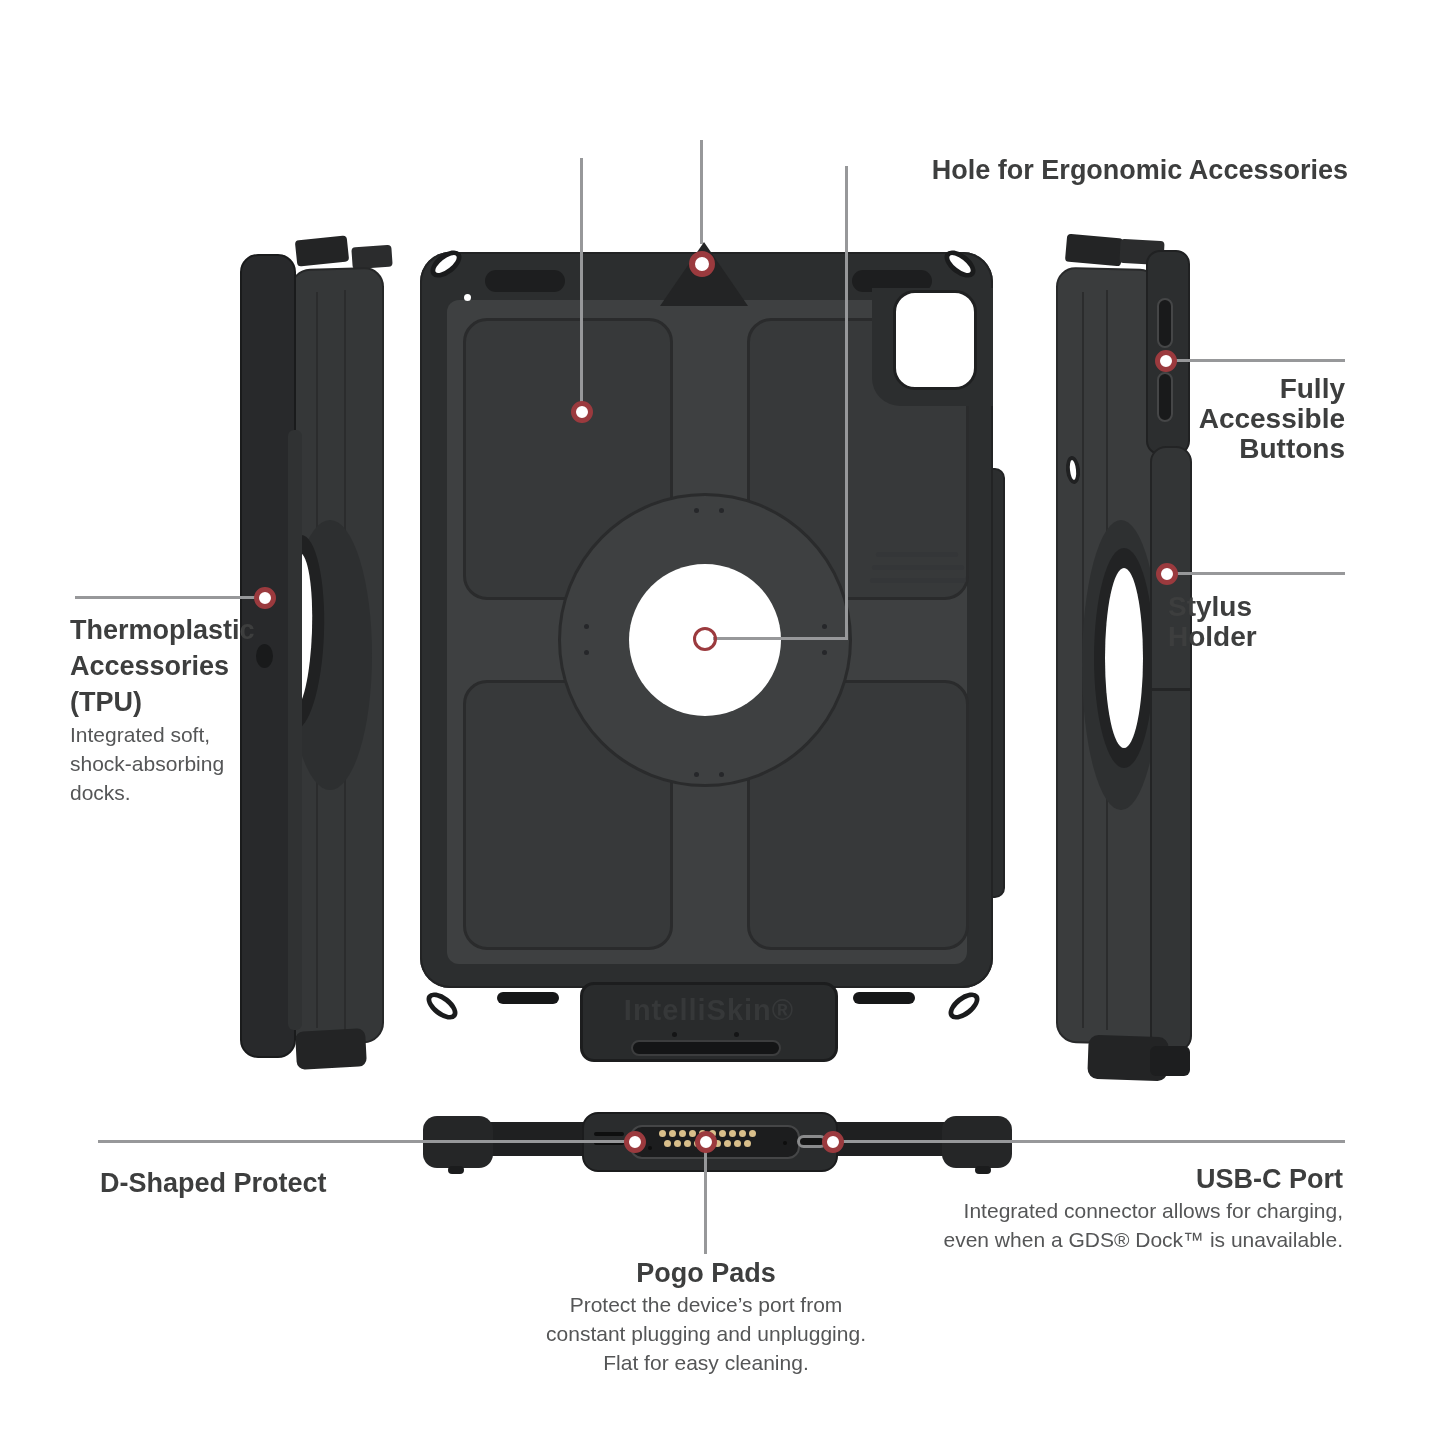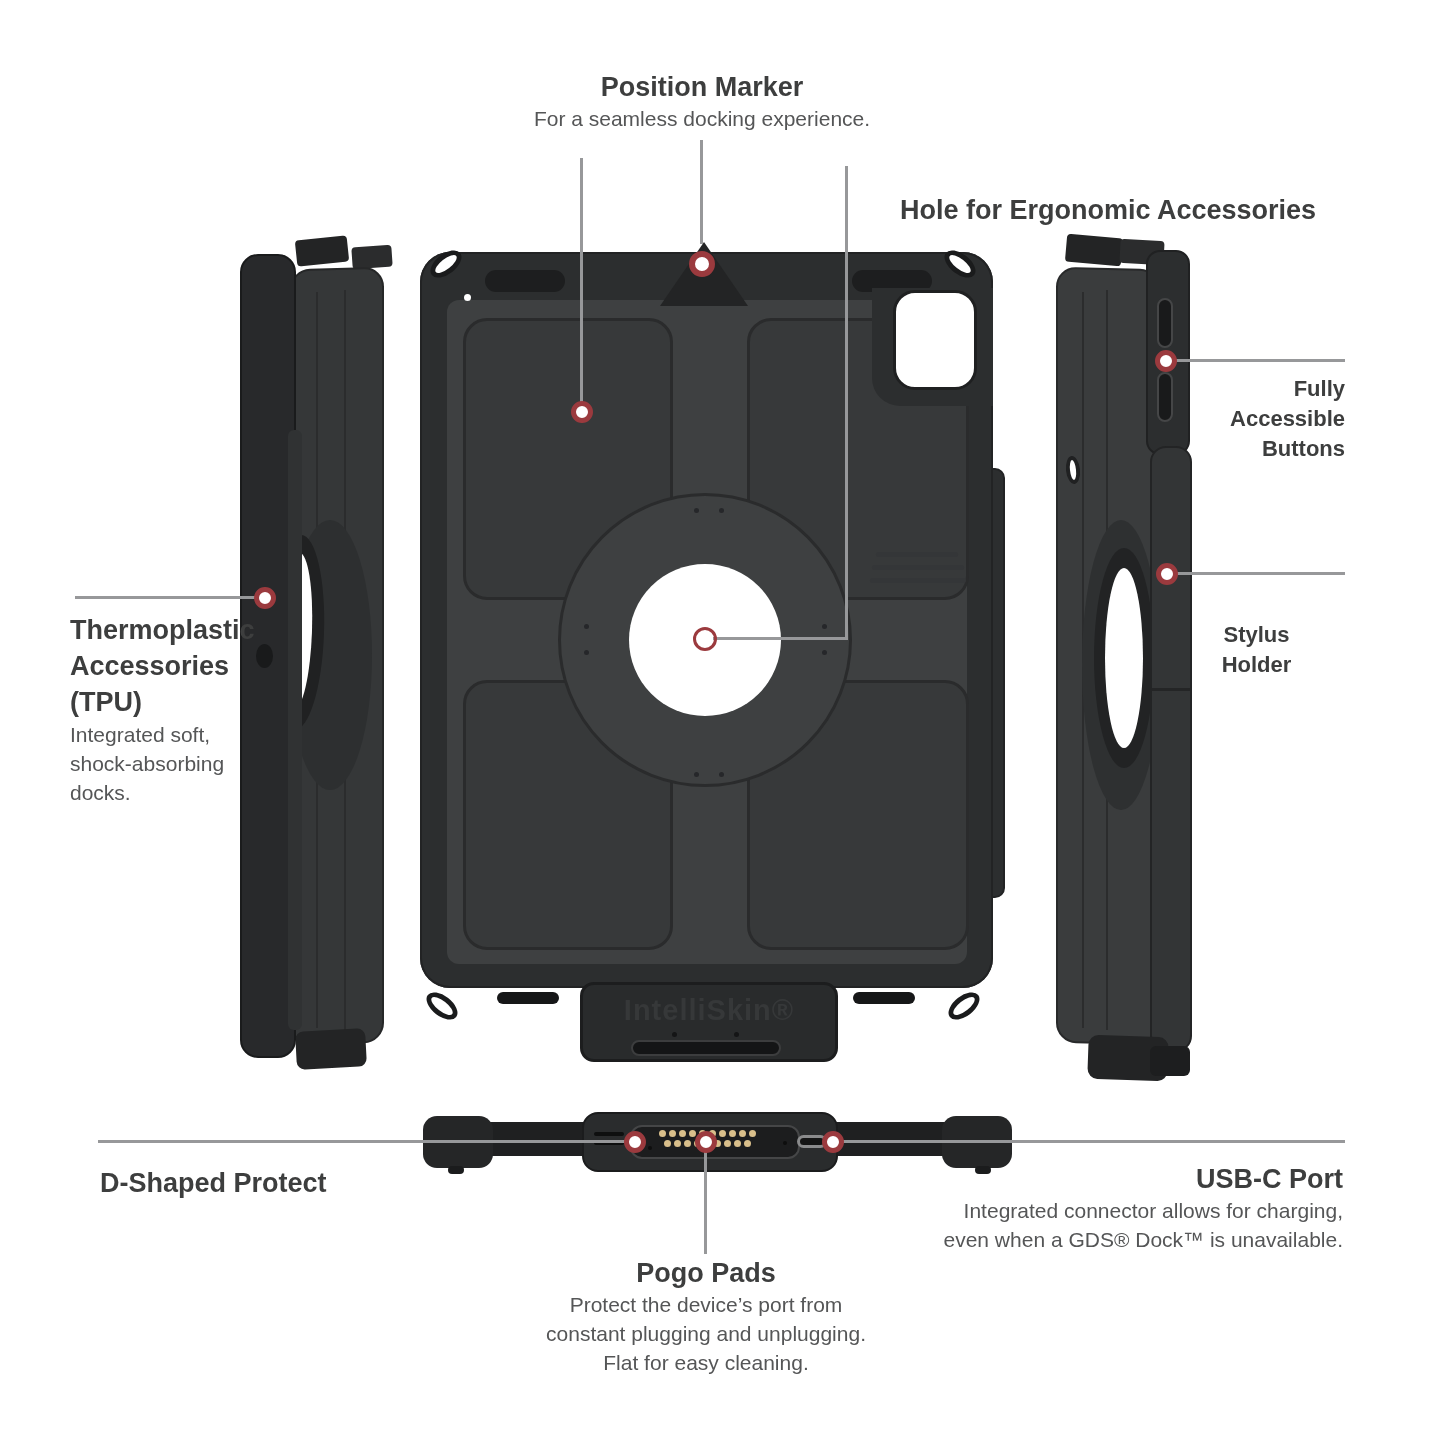--- a/index.html
+++ b/index.html
@@ -6,28 +6,28 @@
     --accent-red:#9b3a3e; --line-gray:#97989a; --title-text:#3d3e3e; --body-text:#555657;
     --case-dark:#232425; --case-shell:#2c2e2f; --case-inner:#3e4041; --case-panel:#37393a; --pad-gold:#d9bf8b;
   }
   html,body{margin:0;padding:0;background:#fff;}
   .canvas{position:relative;width:1440px;height:1440px;background:#fff;overflow:hidden;
           font-family:"Liberation Sans",sans-serif;}
   
   .co{position:absolute;z-index:7;}
   .t{font-size:27px;font-weight:bold;line-height:34px;color:var(--title-text);white-space:pre-line;}
   .b{font-size:21px;line-height:29px;color:var(--body-text);white-space:pre-line;}
-  .t-sm{font-size:22px;line-height:30px;margin-left:33px;}
+  .t-sm{font-size:28px;line-height:30px;margin-left:33px;}
   .co-pm{left:402px;top:70px;width:600px;text-align:center;}
   .co-shell{left:98px;top:153px;width:458px;text-align:right;}
-  .co-hole{left:868px;top:153px;width:480px;text-align:center;margin-top:40px;}
+  .co-hole{left:868px;top:153px;width:480px;text-align:right;}
   .co-tpu{left:70px;top:612px;width:215px;text-align:left;}
   .co-tpu .t{line-height:36px;}
   .co-buttons{left:1085px;top:374px;width:260px;text-align:right;}
-  .co-stylus{left:1135px;top:620px;width:210px;text-align:center;}
+  .co-stylus{left:1135px;top:592px;width:210px;text-align:left;}
   .co-dplat{left:100px;top:1166px;width:370px;text-align:left;}
   .co-pogo{left:446px;top:1256px;width:520px;text-align:center;}
   .co-usbc{left:813px;top:1162px;width:530px;text-align:right;}
   
   .line{position:absolute;background:var(--line-gray);z-index:5;}
   .marker{position:absolute;width:22px;height:22px;border-radius:50%;background:#fff;
           border:5px solid var(--accent-red);box-sizing:border-box;z-index:6;}
   .ring{position:absolute;border-radius:50%;border:3px solid var(--accent-red);box-sizing:border-box;z-index:6;background:transparent;}
   
   .shape{position:absolute;box-sizing:border-box;z-index:2;}
@@ -102,24 +102,20 @@
   .pogo-dot{width:7px;height:7px;border-radius:50%;background:var(--pad-gold);}
   .bv-slit{width:30px;height:4px;background:#0e0f0f;border-radius:2px;z-index:4;}
   .bv-usbc{left:797px;top:1135px;width:30px;height:13px;background:#141515;border:3px solid #8a8b8c;border-radius:7px;z-index:4;}
   .bv-mdot{width:4px;height:4px;border-radius:50%;background:#0d0e0e;z-index:5;}
 </style>
 </head>
 <body>
 
 <div class="canvas">
 
-  <div class="co co-pm">
-    <div class="t">Position Marker</div>
-    <div class="b">For a seamless docking experience.</div>
-  </div>
   <div class="co co-shell">
   </div>
   <div class="co co-hole">
     <div class="t">Hole for Ergonomic Accessories</div>
   </div>
   <div class="co co-tpu">
     <div class="t">Thermoplastic
 Accessories
 (TPU)</div>
     <div class="b">Integrated soft,

